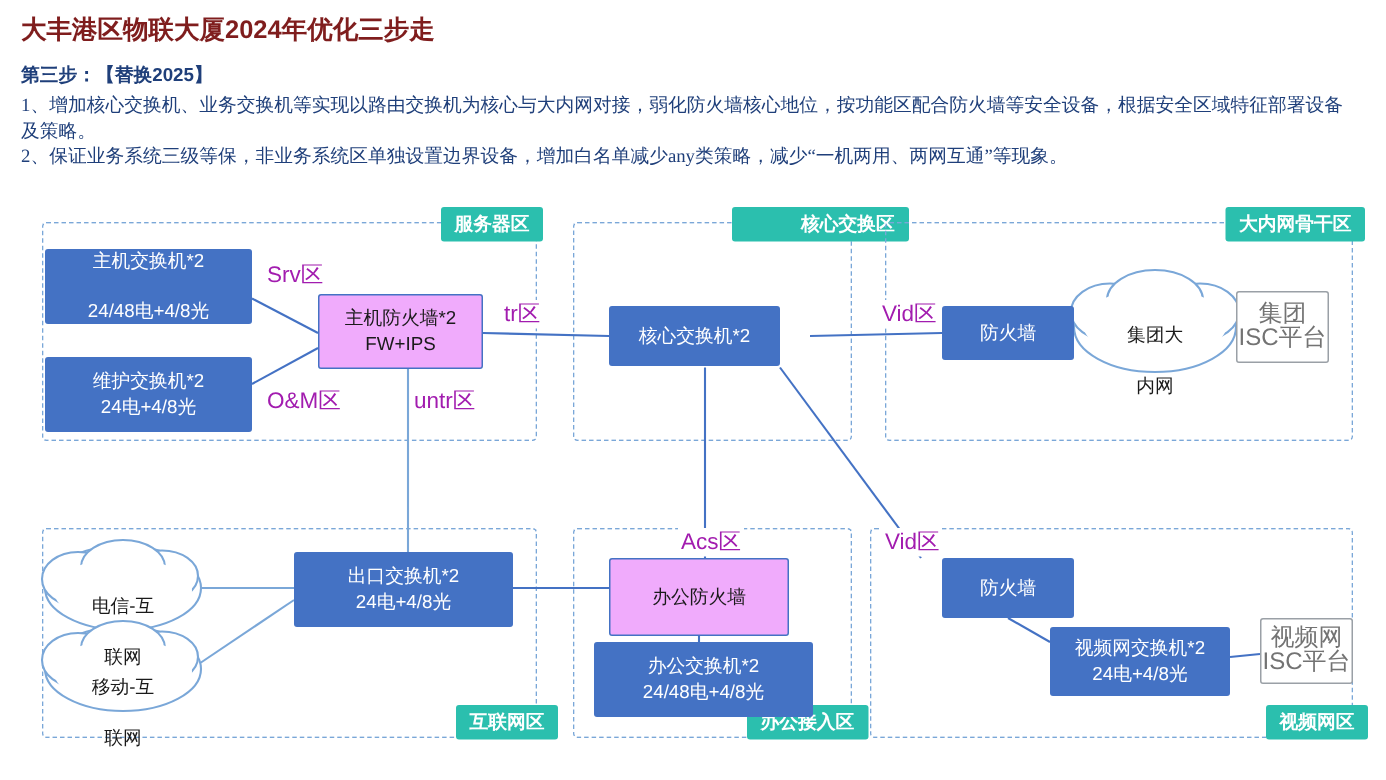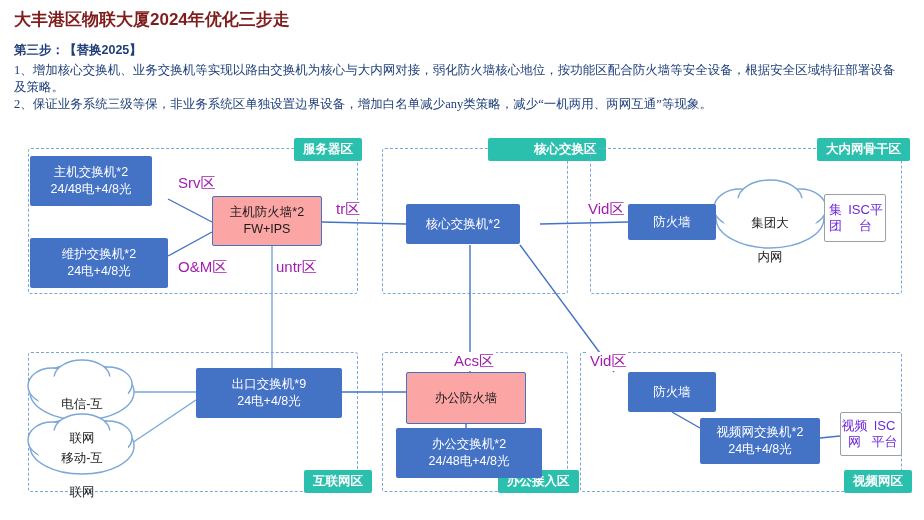--- a/index.html
+++ b/index.html
@@ -39,30 +39,30 @@
   
   .node-blue{
     position:absolute;background:#4472c4;color:#ffffff;
     border-radius:2px;display:flex;flex-direction:column;
     align-items:center;justify-content:center;
     font-size:12.5px;line-height:17px;text-align:center;
     box-sizing:border-box;
   }
   
   .node-white{
-    position:absolute;background:#fca5a5;color:#1a1a1a;
+    position:absolute;background:#f0abfc;color:#1a1a1a;
     border:1.3px solid #4472c4;border-radius:2px;
     display:flex;flex-direction:column;align-items:center;justify-content:center;
     font-size:12.5px;line-height:17px;text-align:center;box-sizing:border-box;
   }
   .node-gray{
-    position:absolute;background:#ffffff;color:#6d28d9;
+    position:absolute;background:#ffffff;color:#737373;
     border:1.3px solid #9aa0a6;border-radius:2px;
-    display:flex;flex-direction:row;align-items:center;justify-content:center;
-    font-size:13px;line-height:16px;text-align:center;box-sizing:border-box;
+    display:flex;flex-direction:column;align-items:center;justify-content:center;
+    font-size:16px;line-height:16px;text-align:center;box-sizing:border-box;
   }
 
   .edge-label{
     position:absolute;font-size:15px;color:#a21caf;background:#ffffff;
     padding:0 2px;white-space:nowrap;
   }
 
   svg.links{position:absolute;left:0;top:0;width:924px;height:520px;}
   .cloudtext{
     position:absolute;font-size:12.5px;line-height:17px;color:#1a1a1a;
@@ -147,21 +147,21 @@
 
     <g>
       <ellipse cx="770" cy="218" rx="54" ry="30" fill="#ffffff" stroke="#7aa7d8" stroke-width="1.4"></ellipse>
       <ellipse cx="740" cy="208" rx="26" ry="19" fill="#ffffff" stroke="#7aa7d8" stroke-width="1.4"></ellipse>
       <ellipse cx="800" cy="208" rx="26" ry="19" fill="#ffffff" stroke="#7aa7d8" stroke-width="1.4"></ellipse>
       <ellipse cx="770" cy="200" rx="32" ry="20" fill="#ffffff" stroke="#7aa7d8" stroke-width="1.4"></ellipse>
       <ellipse cx="770" cy="216" rx="48" ry="24" fill="#ffffff" stroke="none"></ellipse>
     </g>
   </svg>
 
-  <div class="node-blue" style="left:30px;top:156px;width:122px;height:50px;">
+  <div class="node-blue" style="left:30px;top:166px;width:138px;height:50px;justify-content:space-between;">
     <span>主机交换机*2</span>
     <span>24/48电+4/8光</span>
   </div>
 
   <div class="node-blue" style="left:30px;top:238px;width:138px;height:50px;">
     <span>维护交换机*2</span>
     <span>24电+4/8光</span>
   </div>
 
   <div class="node-white" style="left:212px;top:196px;width:110px;height:50px;">
@@ -191,21 +191,21 @@
     <span>电信-互</span><br>
     <span>联网</span>
   </div>
 
   <div class="cloudtext" style="left:46px;top:433px;width:72px;">
     <span>移动-互</span><br>
     <span>联网</span>
   </div>
 
   <div class="node-blue" style="left:196px;top:368px;width:146px;height:50px;">
-    <span>出口交换机*9</span>
+    <span>出口交换机*2</span>
     <span>24电+4/8光</span>
   </div>
 
   <div class="node-white" style="left:406px;top:372px;width:120px;height:52px;">
     <span>办公防火墙</span>
   </div>
 
   <div class="node-blue" style="left:396px;top:428px;width:146px;height:50px;">
     <span>办公交换机*2</span>
     <span>24/48电+4/8光</span>

